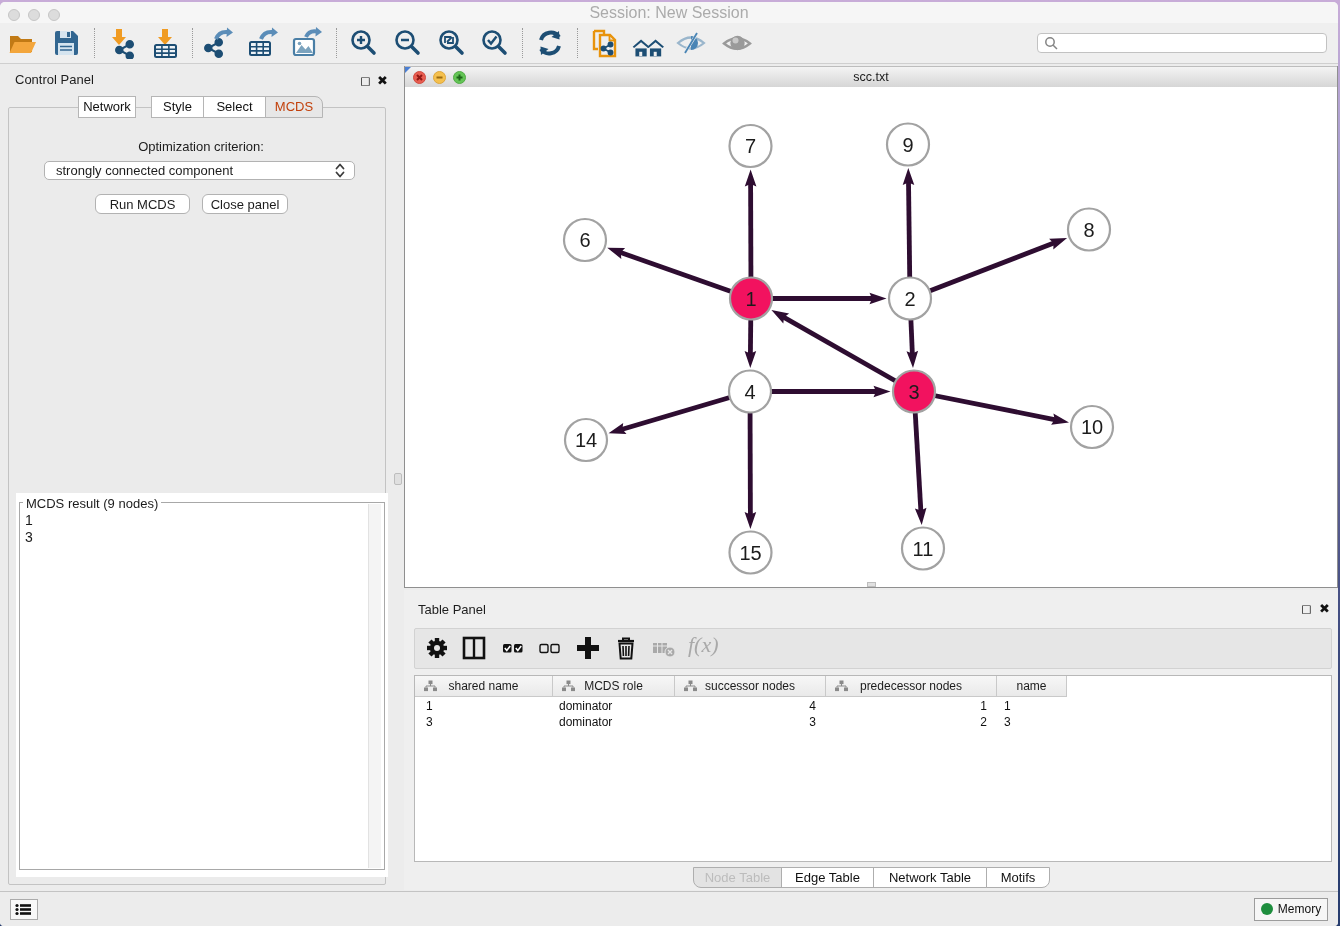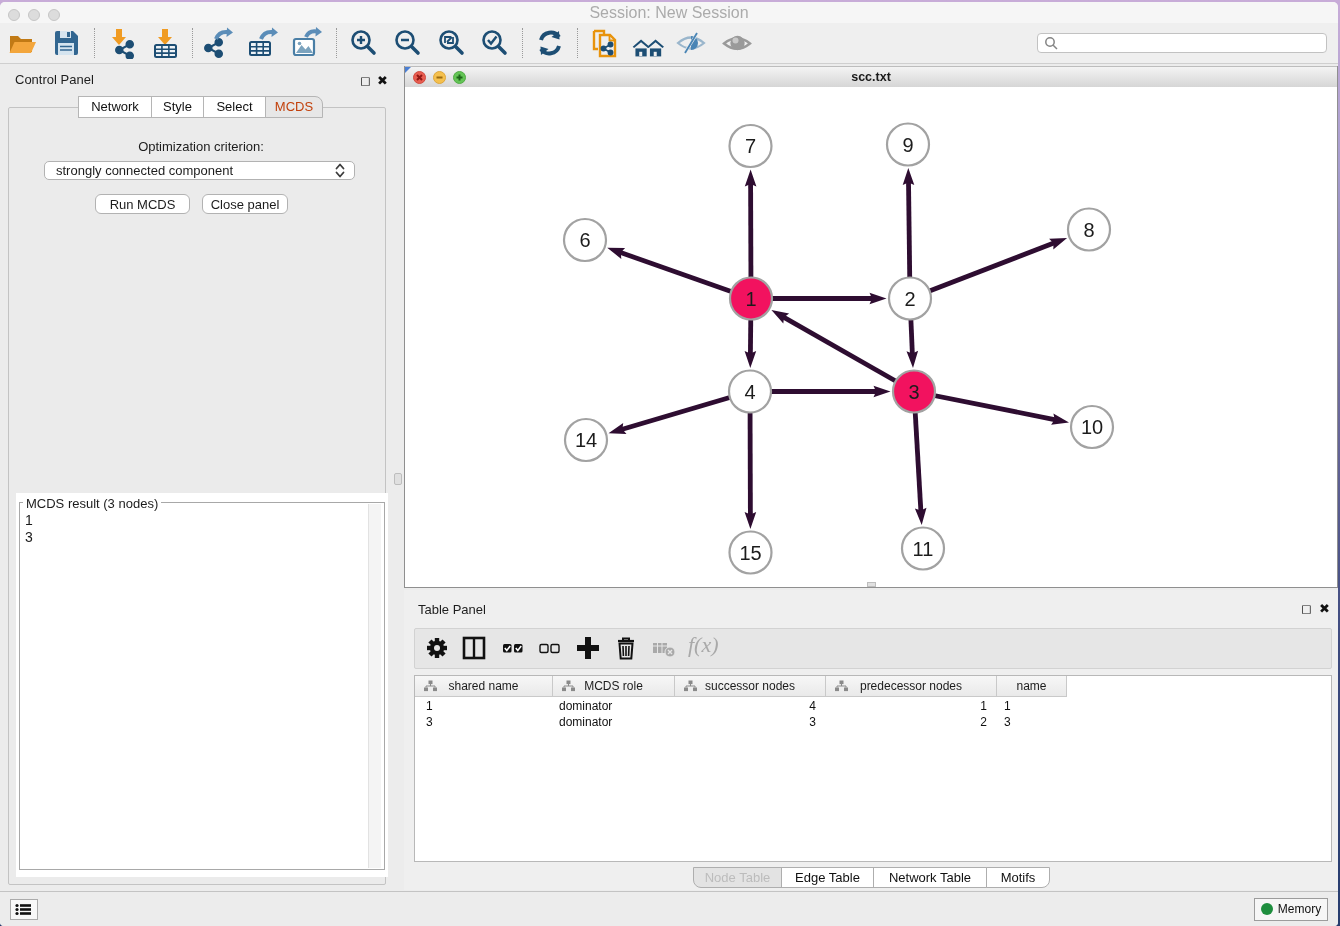--- a/index.html
+++ b/index.html
@@ -35,21 +35,21 @@
 #legend{position:absolute;left:3px;top:-7px;height:15px;line-height:15px;background:#fff;padding:0 3px;font-size:13px;color:#1c1c1c;z-index:3}
 #resulttext{position:absolute;left:1px;top:8px;right:1px;bottom:1px;background:#fff;font-size:14px;color:#1a1a1a;line-height:16.5px;padding:1px 0 0 4px;box-sizing:border-box}
 #scrolltrack{position:absolute;right:3px;top:1px;width:12px;bottom:1px;background:#f4f4f4;border-left:1px solid #e2e2e2}
 
 #vsplit{position:absolute;left:391px;top:62px;width:13px;height:825px;background:#ececec}
 .grip{position:absolute;background:#e0e0e0;border:1px solid #bdbdbd;box-sizing:border-box}
 
 #netwin{position:absolute;left:404px;top:64px;width:934px;height:522px;border:1px solid #8f8f8f;border-top:none;box-sizing:border-box;background:#fff}
 #nettitle{position:absolute;left:0;top:0;width:100%;height:20px;background:linear-gradient(180deg,#f4f4f4,#d6d6d6);border-bottom:1px solid #9c9c9c;border-top:1px solid #bdbdbd}
 .mac{position:absolute;top:3.5px;width:13px;height:13px;border-radius:50%;box-sizing:border-box}
-#nettitletext{position:absolute;width:100%;text-align:center;font-size:12.5px;font-weight:bold;color:#1a1a1a;line-height:20px}
+#nettitletext{position:absolute;width:100%;text-align:center;font-size:12.5px;font-weight:normal;color:#1a1a1a;line-height:20px}
 #netcanvas{position:absolute;left:0;top:21px;width:932px;height:499px;background:#fff;overflow:hidden}
 
 #tpanel{position:absolute;left:404px;top:588px;width:934px;height:300px;background:#efefef}
 #tphead{position:absolute;left:14px;top:12px;font-size:13px;color:#1e1e1e}
 #ttool{position:absolute;left:10px;top:38px;width:916px;height:39px;background:#e6e6e6;border:1px solid #d2d2d2;border-radius:2px}
 #ttable{position:absolute;left:10px;top:85px;width:916px;height:185px;background:#fff;border:1px solid #b8b8b8}
 .th{position:absolute;top:0;height:21px;box-sizing:border-box;background:linear-gradient(180deg,#f7f7f7,#e9e9e9);
  border-right:1px solid #c9c9c9;border-bottom:1px solid #c9c9c9;font-size:12px;color:#1c1c1c;text-align:center;line-height:20px}
 .td{position:absolute;font-size:12px;color:#111;height:16px;line-height:16px}
 .btabs{position:absolute;top:277px;height:21px}
@@ -206,37 +206,37 @@
           <circle cx="6" cy="6" r="4.2" stroke="#848484" stroke-width="1.5" fill="none"></circle>
           <line x1="9.2" y1="9.2" x2="13" y2="13" stroke="#848484" stroke-width="1.5"></line>
         </svg>
       </div>
     </div>
   <div id="cpanel">
     <div id="cphead">Control Panel</div>
     <div class="wicon" style="left:360px">◻</div>
     <div class="wicon" style="left:377px">✖</div>
     <div class="tabs" style="left:78px;top:32px">
-      <div class="tab" style="left:0;width:74px">Network</div>
+      <div class="tab" style="left:0;width:58px">Network</div>
       <div class="tab" style="left:73px;width:53px">Style</div>
       <div class="tab" style="left:125px;width:63px">Select</div>
       <div class="tab tabsel" style="left:187px;width:58px;border-radius:0 8px 0 0">MCDS</div>
     </div>
     <div id="cpbody">
       <div id="optlabel">Optimization criterion:</div>
       <div id="optsel">strongly connected component
         <svg width="12" height="15" style="position:absolute;right:8px;top:1px">
             <path d="M2.5 5.5 L6 1.5 L9.5 5.5 M2.5 9.5 L6 13.5 L9.5 9.5" stroke="#3c3c3c" stroke-width="1.8" fill="none" stroke-linecap="round" stroke-linejoin="round"></path>
           </svg>
       </div>
       <div class="btn" style="left:86px;width:95px">Run MCDS</div>
       <div class="btn" style="left:193px;width:86px">Close panel</div>
       <div id="resultwrap">
         <div id="fieldset">
-          <div id="legend">MCDS result (3 nodes)</div>
+          <div id="legend">MCDS result (9 nodes)</div>
           <div id="resulttext">1<br>3</div>
           <div id="scrolltrack"></div>
         </div>
       </div>
     </div>
   </div>
   <div id="vsplit">
       <div class="grip" style="left:3px;top:409px;width:8px;height:12px;border-radius:2px"></div>
     </div>
   <div id="netwin">

